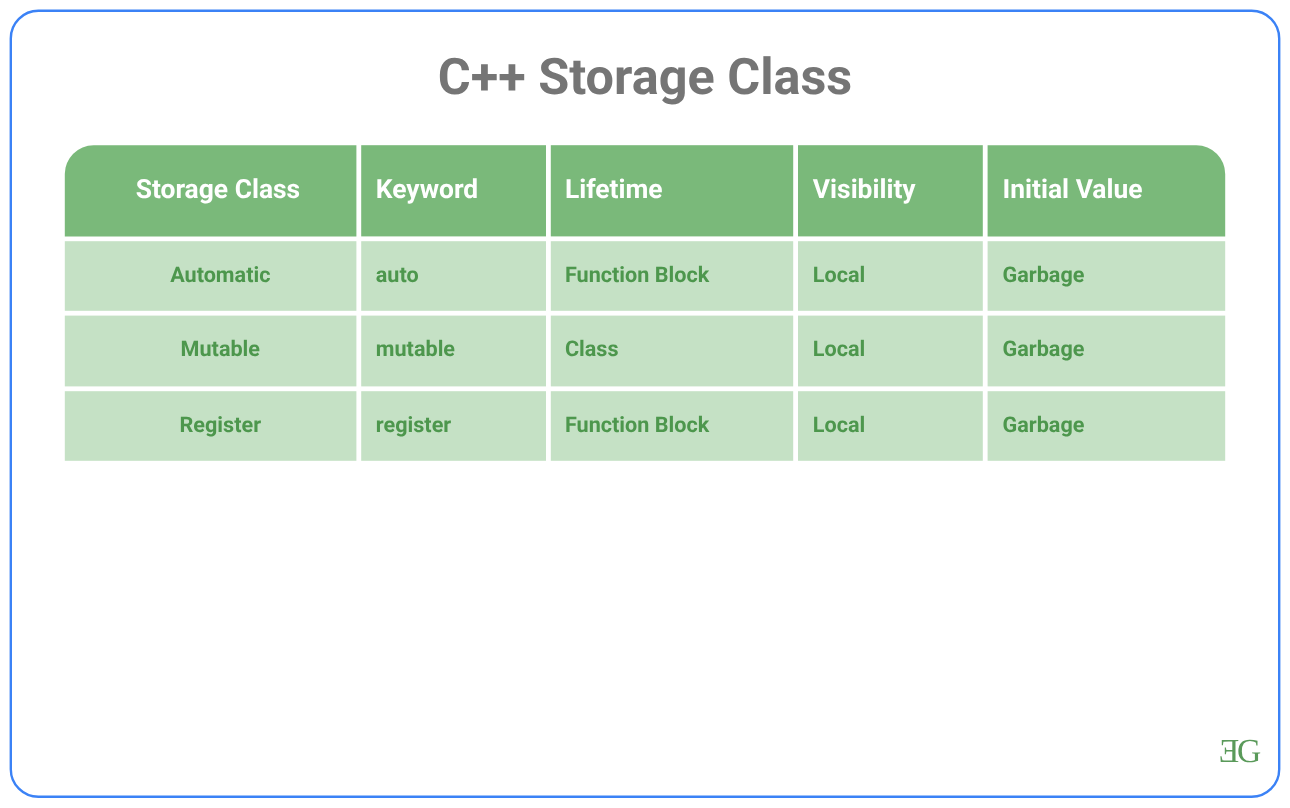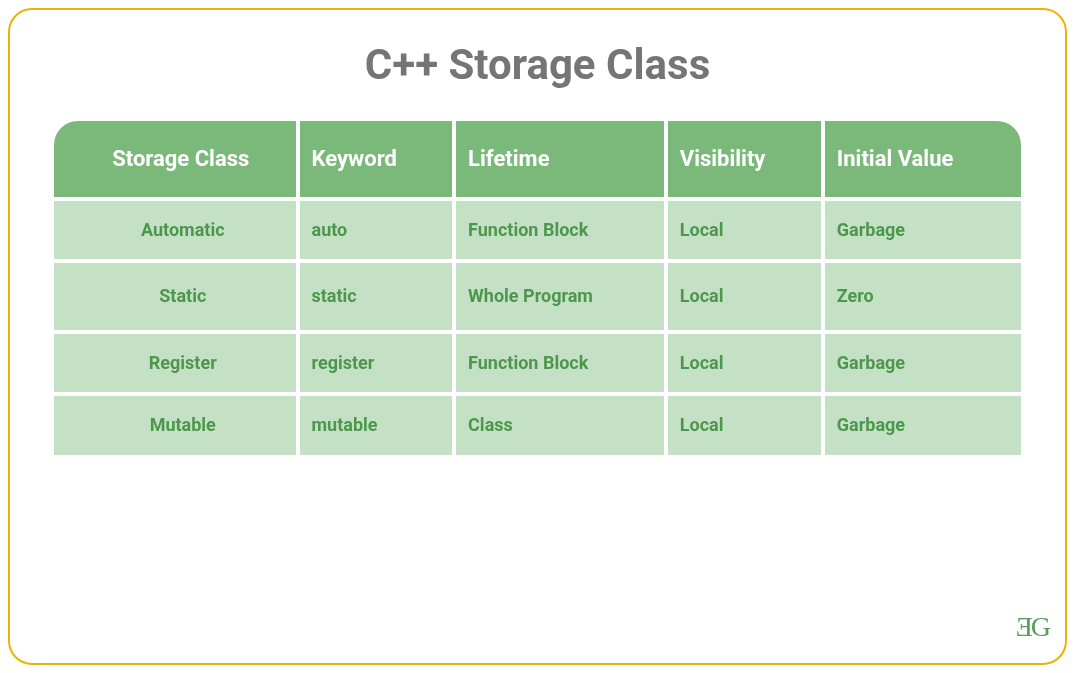--- a/index.html
+++ b/index.html
@@ -13,21 +13,21 @@
       width: 1075px;
       height: 673px;
       position: relative;
     }
     .frame {
       position: absolute;
       top: 8px;
       left: 8px;
       right: 8px;
       bottom: 8px;
-      border: 2px solid #eab308;
+      border: 2px solid #3b82f6;
       border-radius: 24px;
       padding: 30px 40px 20px 40px;
     }
     .title {
       text-align: center;
       font-size: 42px;
       font-weight: 700;
       color: #757575;
       margin-bottom: 28px;
     }
@@ -100,38 +100,31 @@
       </tr>
     </thead>
     <tbody>
       <tr>
         <td>Automatic</td>
         <td>auto</td>
         <td>Function Block</td>
         <td>Local</td>
         <td>Garbage</td>
       </tr>
-      <tr class="tall">
-        <td>Static</td>
-        <td>static</td>
-        <td>Whole Program</td>
+      <tr>
+        <td>Mutable</td>
+        <td>mutable</td>
+        <td>Class</td>
         <td>Local</td>
-        <td>Zero</td>
+        <td>Garbage</td>
       </tr>
       <tr>
         <td>Register</td>
         <td>register</td>
         <td>Function Block</td>
-        <td>Local</td>
-        <td>Garbage</td>
-      </tr>
-      <tr>
-        <td>Mutable</td>
-        <td>mutable</td>
-        <td>Class</td>
         <td>Local</td>
         <td>Garbage</td>
       </tr>
     </tbody>
   </table>
 
   <div class="logo">ƎG</div>
 </div>
 
 </body></html>

